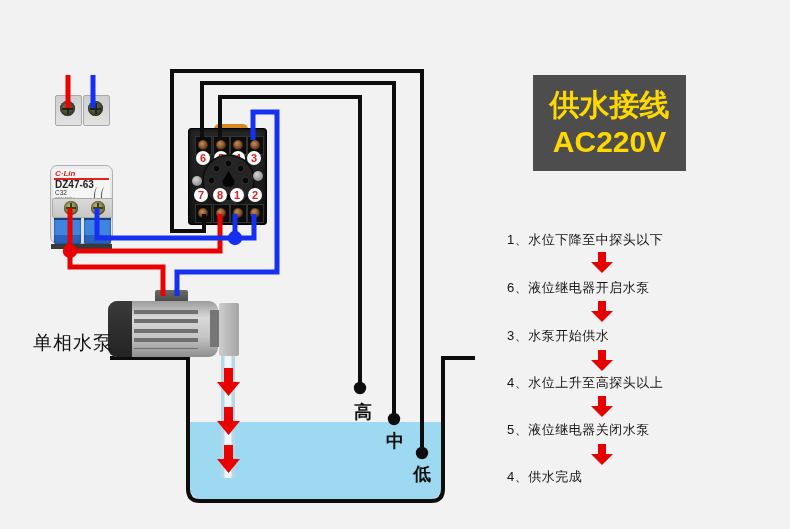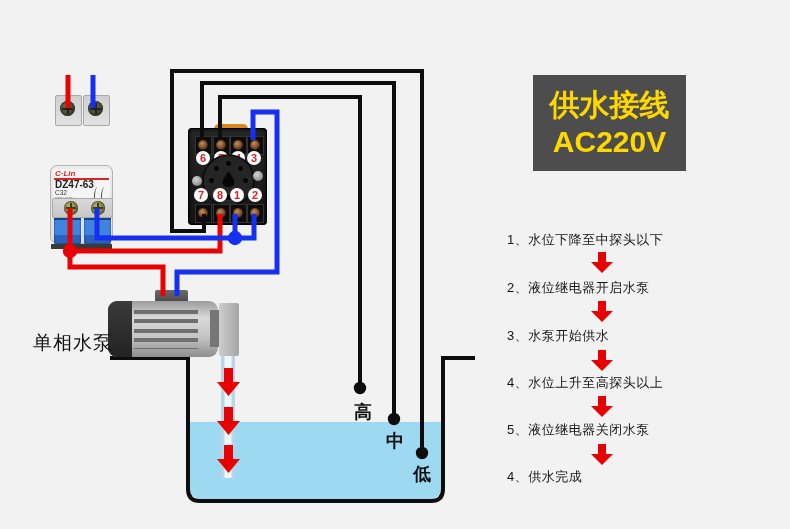--- a/index.html
+++ b/index.html
@@ -211,21 +211,21 @@
   <div class="probe-label" style="left:380px;top:429px;">中</div>
   <div class="probe-label" style="left:407px;top:462px;">低</div>
 
   <div class="abs title-box">
     <div class="title-line">供水接线</div>
     <div class="title-line">AC220V</div>
   </div>
 
   <div class="step" style="top:231px;">1、水位下降至中探头以下</div>
   <div class="step-arrow" style="top:252px;"></div>
-  <div class="step" style="top:279px;">2、液位继电器开启水泵</div>
+  <div class="step" style="top:279px;">6、液位继电器开启水泵</div>
   <div class="step-arrow" style="top:301px;"></div>
   <div class="step" style="top:327px;">3、水泵开始供水</div>
   <div class="step-arrow" style="top:350px;"></div>
   <div class="step" style="top:374px;">4、水位上升至高探头以上</div>
   <div class="step-arrow" style="top:396px;"></div>
   <div class="step" style="top:421px;">5、液位继电器关闭水泵</div>
   <div class="step-arrow" style="top:444px;"></div>
   <div class="step" style="top:468px;">4、供水完成</div>
 
 </div>

